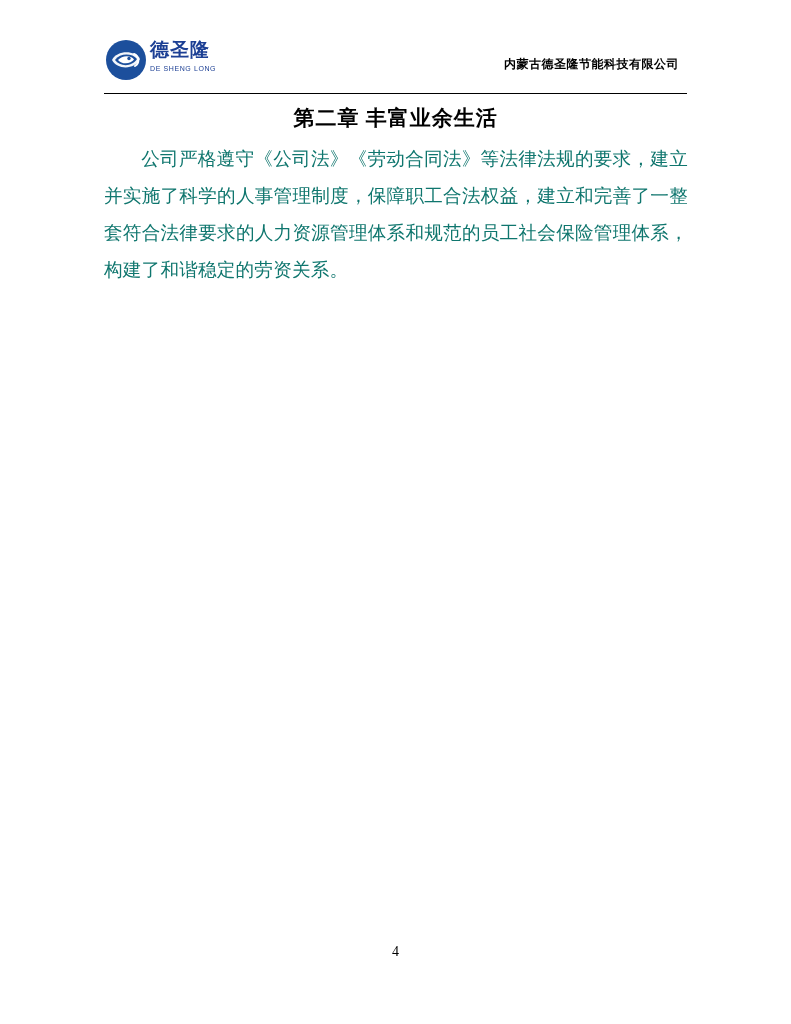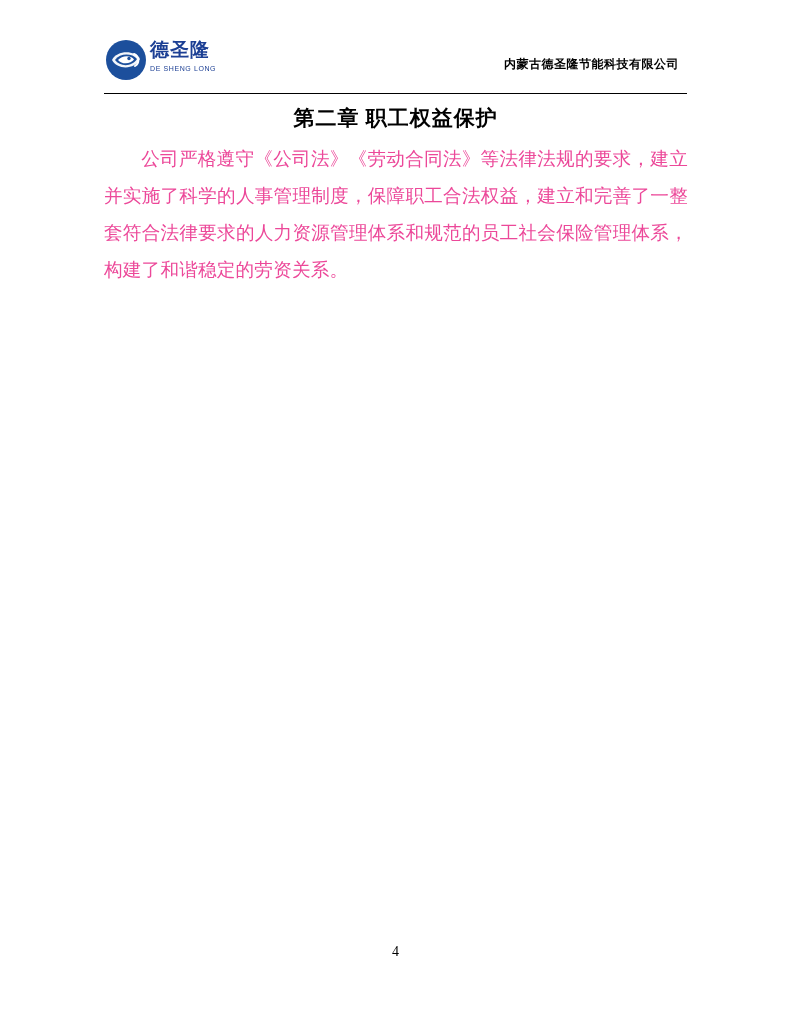--- a/index.html
+++ b/index.html
@@ -97,21 +97,21 @@
   }
   .body-text {
     position: absolute;
     top: 140px;
     left: 104px;
     width: 584px;
   }
   .para {
     font-family: "Liberation Serif", "DejaVu Serif", serif;
     font-size: 18.6px;
-    color: #ec4899;
+    color: #0f766e;
     line-height: 37px;
     text-align: justify;
     text-justify: inter-ideograph;
     text-indent: 2em;
     margin: 0 0 2px 0;
     letter-spacing: 0.2px;
   }
   .page-number {
     position: absolute;
     left: 0;
@@ -145,21 +145,21 @@
         <div class="logo-cn">德圣隆</div>
         <div class="logo-en">DE SHENG LONG</div>
       </div>
     </div>
 
     <div class="company-name">内蒙古德圣隆节能科技有限公司</div>
   </div>
 
   <div class="header-rule"></div>
 
-  <div class="doc-title">第二章 职工权益保护</div>
+  <div class="doc-title">第二章 丰富业余生活</div>
 
   <div class="body-text">
     <p class="para">公司严格遵守《公司法》《劳动合同法》等法律法规的要求，建立并实施了科学的人事管理制度，保障职工合法权益，建立和完善了一整套符合法律要求的人力资源管理体系和规范的员工社会保险管理体系，构建了和谐稳定的劳资关系。</p>
   </div>
 
   <div class="page-number">4</div>
 
 </div>
 
 </body></html>

